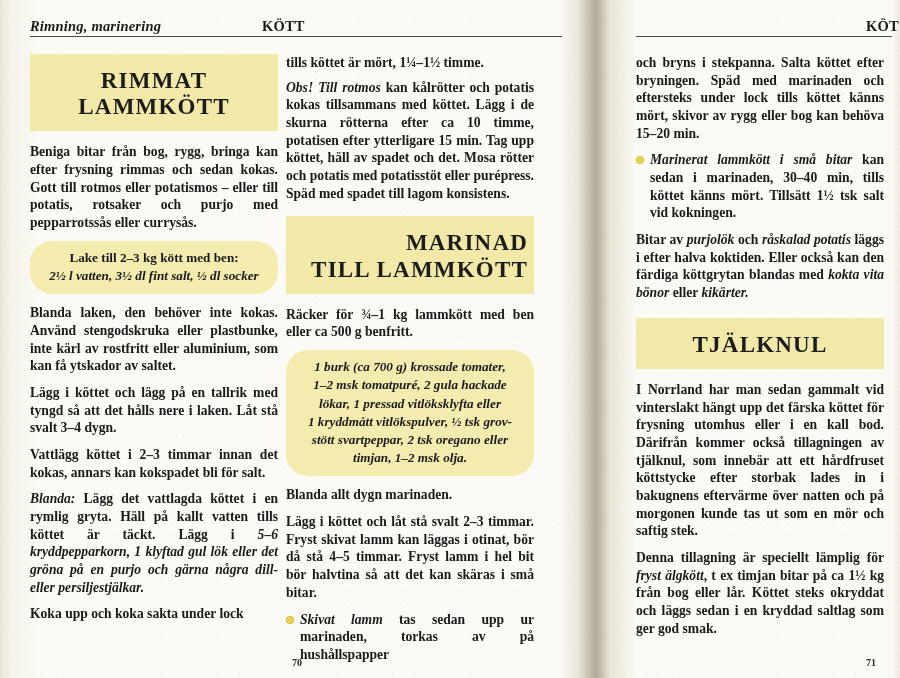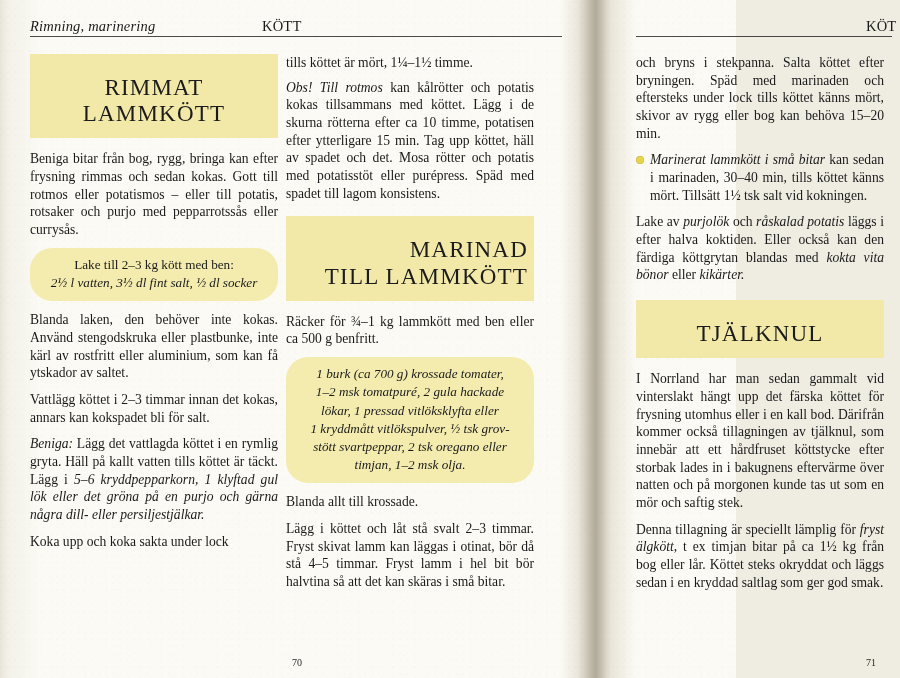--- a/index.html
+++ b/index.html
@@ -3,28 +3,29 @@
 <meta charset="utf-8">
 <style>
   html,body{margin:0;padding:0;}
   body{
     width:900px;height:678px;overflow:hidden;
     background:#efece2;
     font-family:"Liberation Serif", serif;
     color:#1a1a1a;
   }
   .page{
-    position:relative;width:736px;height:678px;
+    position:relative;width:900px;height:678px;
     background:
       linear-gradient(to right,
         #e8e4d8 0px, #f3f1e8 8px,
         #fbfaf4 40px, #fbfaf4 560px,
         #e2ddd0 586px, #cfc9bb 596px,
         #e6e1d4 606px, #fbfaf4 636px,
         #fbfaf4 892px, #eeeae0 900px);
+    font-weight: bold;
   }
   
   .grain{
     position:absolute;inset:0;pointer-events:none;
     background-image:
       radial-gradient(circle at 20% 30%, rgba(0,0,0,.012) 0 1px, transparent 1px),
       radial-gradient(circle at 70% 60%, rgba(0,0,0,.012) 0 1px, transparent 1px);
     background-size:7px 7px, 11px 11px;
   }
   .gutter{
@@ -49,21 +50,21 @@
     text-align:justify;
     hyphens:auto;
   }
   .col p{margin:0 0 9px 0;}
   .col p.tight{margin-bottom:7px;}
 
   
   .hbox{
     background:#f2e9a8;
     border:0;
-    padding:21px 6px 11px 6px;
+    padding:14px 6px 11px 6px;
     margin:0 0 12px 0;
     text-align:center;
   }
   .hbox .htext{
     font-family:"Liberation Serif", serif;
     font-variant:small-caps;
     font-size:23px;
     letter-spacing:1.2px;
     line-height:1.14;
     color:#1c1c1c;
@@ -119,23 +120,24 @@
     </div>
 
     <p>Beniga bitar från bog, rygg, bringa kan efter frysning rimmas och sedan kokas. Gott till rotmos eller potatismos – eller till potatis, rotsaker och purjo med pepparrotssås eller currysås.</p>
 
     <div class="ibox">
       <span class="c lead">Lake till 2–3 kg kött med ben:</span>
       <span class="c">2½ l vatten, 3½ dl fint salt, ½ dl socker</span>
     </div>
 
     <p>Blanda laken, den behöver inte kokas. Använd stengodskruka eller plastbunke, inte kärl av rostfritt eller aluminium, som kan få ytskador av saltet.</p>
+    <p>Lägg i köttet och lägg på en tallrik med tyngd så att det hålls nere i laken. Låt stå svalt 3–4 dygn.</p>
     <p>Vattlägg köttet i 2–3 timmar innan det kokas, annars kan kokspadet bli för salt.</p>
 
-    <p><span class="ital">Beniga:</span><span> Lägg det vattlagda köttet i en rymlig gryta. Häll på kallt vatten tills köttet är täckt. Lägg i </span><span class="ital">5–6 kryddpepparkorn, 1 klyftad gul lök eller det gröna på en purjo och gärna några dill- eller persiljestjälkar.</span></p>
+    <p><span class="ital">Blanda:</span><span> Lägg det vattlagda köttet i en rymlig gryta. Häll på kallt vatten tills köttet är täckt. Lägg i </span><span class="ital">5–6 kryddpepparkorn, 1 klyftad gul lök eller det gröna på en purjo och gärna några dill- eller persiljestjälkar.</span></p>
 
     <p>Koka upp och koka sakta under lock</p>
   </div>
 
   <div class="col" style="left:286px;top:54px;width:248px;">
 
     <p class="tight">tills köttet är mört, 1¼–1½ timme.</p>
 
     <p><span class="ital">Obs!</span><span class="ital"> Till rotmos</span><span> kan kålrötter och potatis kokas tillsammans med köttet. Lägg i de skurna rötterna efter ca 10 timme, potatisen efter ytterligare 15 min. Tag upp köttet, häll av spadet och det. Mosa rötter och potatis med potatisstöt eller purépress. Späd med spadet till lagom konsistens.</span></p>
 
@@ -148,35 +150,39 @@
 
     <div class="ibox">
       <span class="c">1 burk (ca 700 g) krossade tomater,</span>
       <span class="c">1–2 msk tomatpuré, 2 gula hackade</span>
       <span class="c">lökar, 1 pressad vitlöksklyfta eller</span>
       <span class="c">1 kryddmått vitlökspulver, ½ tsk grov-</span>
       <span class="c">stött svartpeppar, 2 tsk oregano eller</span>
       <span class="c">timjan, 1–2 msk olja.</span>
     </div>
 
-    <p>Blanda allt till krossade.</p>
+    <p>Blanda allt dygn marinaden.</p>
     <p>Lägg i köttet och låt stå svalt 2–3 timmar. Fryst skivat lamm kan läggas i otinat, bör då stå 4–5 timmar. Fryst lamm i hel bit bör halvtina så att det kan skäras i små bitar.</p>
 
+    <p class="bullet">
+      <span class="dot"></span>
+      <span class="ital">Skivat lamm</span><span> tas sedan upp ur marinaden, torkas av på hushållspapper</span>
+    </p>
   </div>
 
   <div class="col" style="left:636px;top:54px;width:248px;">
 
     <p>och bryns i stekpanna. Salta köttet efter bryningen. Späd med marinaden och eftersteks under lock tills köttet känns mört, skivor av rygg eller bog kan behöva 15–20 min.</p>
 
     <p class="bullet">
       <span class="dot"></span>
       <span class="ital">Marinerat lammkött i små bitar</span><span> kan sedan i marinaden, 30–40 min, tills köttet känns mört. Tillsätt 1½ tsk salt vid kokningen.</span>
     </p>
 
-    <p><span>Lake av </span><span class="ital">purjolök</span><span> och </span><span class="ital">råskalad potatis</span><span> läggs i efter halva koktiden. Eller också kan den färdiga köttgrytan blandas med </span><span class="ital">kokta vita bönor</span><span> eller </span><span class="ital">kikärter.</span></p>
+    <p><span>Bitar av </span><span class="ital">purjolök</span><span> och </span><span class="ital">råskalad potatis</span><span> läggs i efter halva koktiden. Eller också kan den färdiga köttgrytan blandas med </span><span class="ital">kokta vita bönor</span><span> eller </span><span class="ital">kikärter.</span></p>
 
     <div class="hbox single" style="margin-top:16px;">
       <div class="htext"><span>TJÄLKNUL</span></div>
     </div>
 
     <p>I Norrland har man sedan gammalt vid vinterslakt hängt upp det färska köttet för frysning utomhus eller i en kall bod. Därifrån kommer också tillagningen av tjälknul, som innebär att ett hårdfruset köttstycke efter storbak lades in i bakugnens eftervärme över natten och på morgonen kunde tas ut som en mör och saftig stek.</p>
 
     <p><span>Denna tillagning är speciellt lämplig för </span><span class="ital">fryst älgkött</span><span>, t ex timjan bitar på ca 1½ kg från bog eller lår. Köttet steks okryddat och läggs sedan i en kryddad saltlag som ger god smak.</span></p>
   </div>
 

